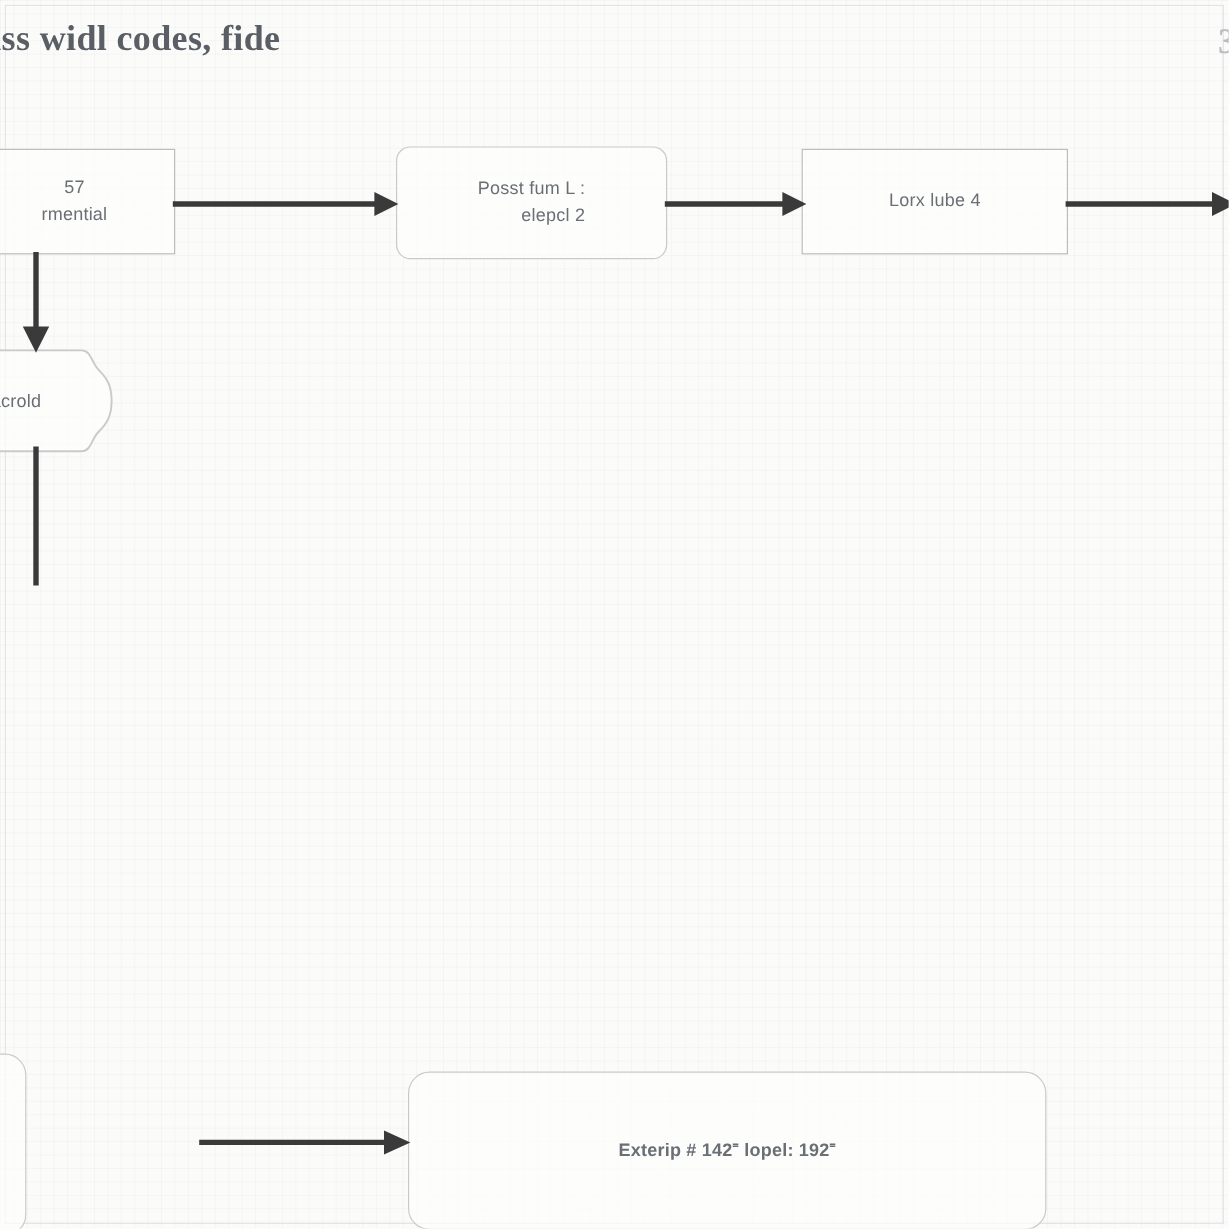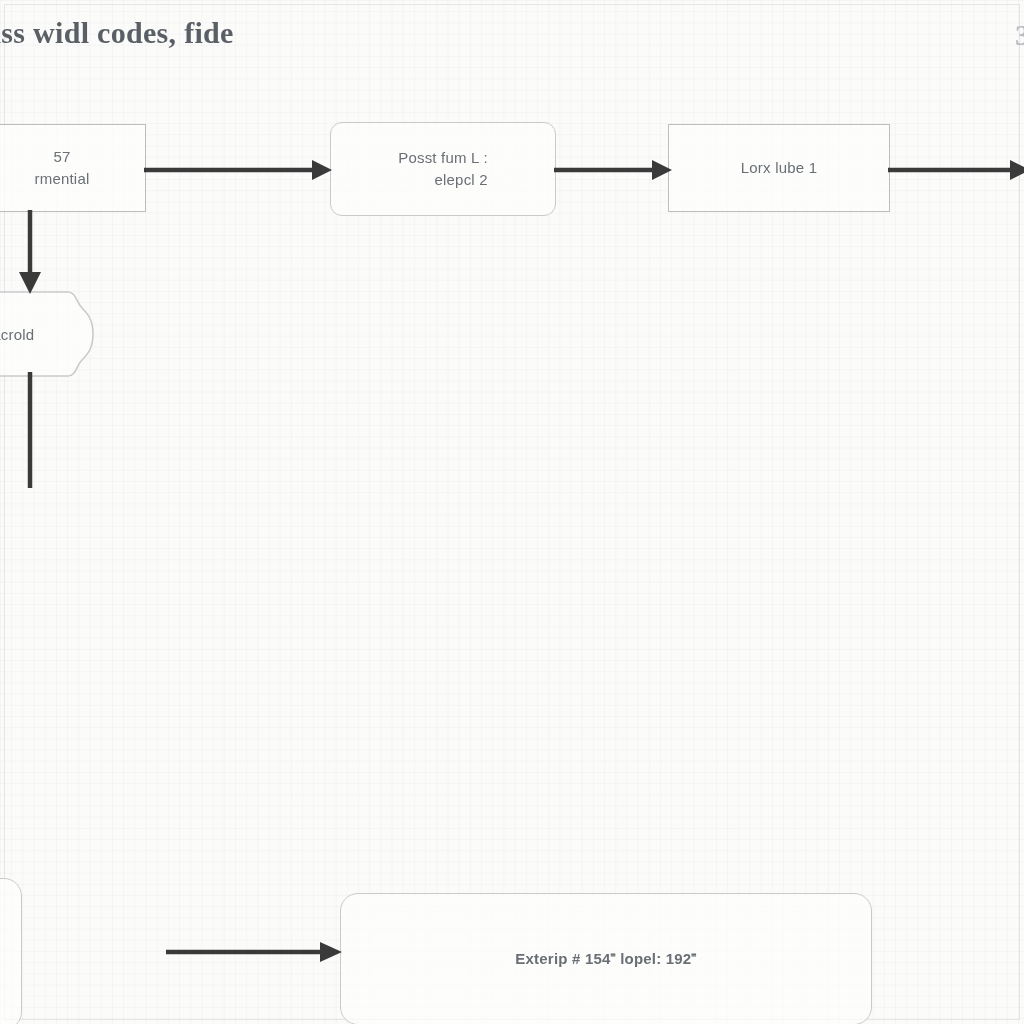--- a/index.html
+++ b/index.html
@@ -112,35 +112,35 @@
   <div class="title">ass widl codes, fide</div>
 
   <div class="title-right">3</div>
 
   <div class="node sharp" style="left:-22px; top:124px; width:168px; height:88px;">57
 rmential</div>
 
   <div class="node round" style="left:330px; top:122px; width:226px; height:94px;">Posst fum L :
 elepcl 2</div>
 
-  <div class="node sharp" style="left:668px; top:124px; width:222px; height:88px;">Lorx lube 1</div>
+  <div class="node sharp" style="left:668px; top:124px; width:222px; height:88px;">Lorx lube 4</div>
 
   <div class="doc-shape" style="left:-60px; top:288px; width:156px; height:92px;">
     <svg width="156" height="92" viewBox="0 0 156 92" aria-hidden="true">
       <path d="M0,4 L128,4
                C136,4 136,14 142,20
                C149,27 153,33 153,46
                C153,59 149,65 142,72
                C136,78 136,88 128,88
                L0,88 Z" fill="rgba(253,253,252,0.72)" stroke="#c9cacb" stroke-width="1.6" stroke-linejoin="round"></path>
     </svg>
     <div class="doc-label">t acrold</div>
   </div>
 
-  <div class="node round-lg" style="left:340px; top:893px; width:532px; height:132px; font-weight:600;">Exterip # 154⁼ lopel: 192⁼</div>
+  <div class="node round-lg" style="left:340px; top:893px; width:532px; height:132px; font-weight:600;">Exterip # 142⁼ lopel: 192⁼</div>
 
   <div class="node round-lg" style="left:-58px; top:878px; width:80px; height:152px;"></div>
 
   <div class="edge" style="left:144px; top:155px; width:190px; height:30px;">
     <svg width="190" height="30" viewBox="0 0 190 30" aria-hidden="true">
       <line x1="0" y1="15" x2="170" y2="15" stroke="#3a3a3a" stroke-width="4.5"></line>
       <path d="M168,5 L188,15 L168,25 Z" fill="#3a3a3a"></path>
     </svg>
   </div>
 

